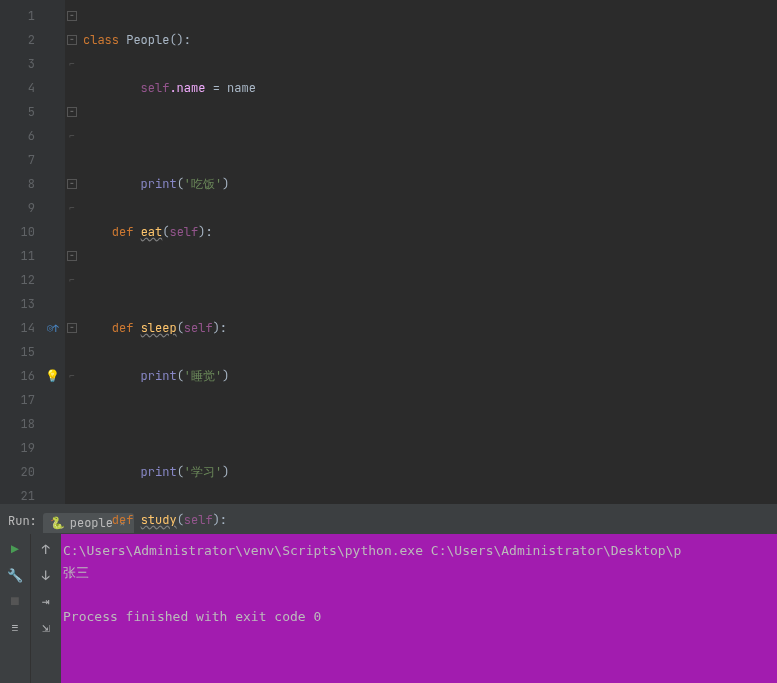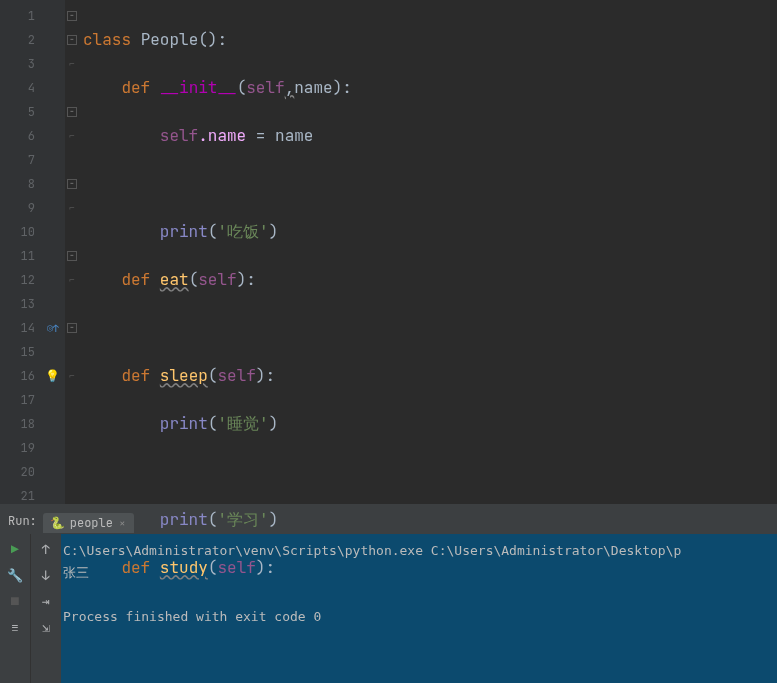--- a/index.html
+++ b/index.html
@@ -4,39 +4,39 @@
 <style>
 html,body{margin:0;padding:0;background:#2b2b2b;font-family:'JetBrains Mono','Consolas','Menlo',monospace;font-size:13px;color:#a9b7c6;width:777px;height:683px;overflow:hidden}
 .editor-pane{display:flex;height:504px;background:#2b2b2b}
 .gutter{width:35px;background:#313335;color:#606366;text-align:right;padding:4px 6px 0 0;font-size:12px;line-height:24px;user-select:none}
 .gutter div{height:24px}
 .icons-col{width:24px;background:#313335;padding-top:4px}
 .icons-col div{height:24px;display:flex;align-items:center;justify-content:center}
 .fold-col{width:14px;background:#2b2b2b;border-left:0;padding-top:4px}
 .fold-col div{height:24px;display:flex;align-items:center;justify-content:center;color:#606366;font-size:10px}
 .fold-mark{border:1px solid #555;width:8px;height:8px;line-height:6px;font-size:9px;text-align:center;color:#888}
-.code{flex:1;padding:4px 0 0 4px;line-height:24px;white-space:pre;font-size:16px;position:relative}
+.code{flex:1;padding:4px 0 0 4px;line-height:24px;white-space:pre;font-size:12px;position:relative}
 .code .line{height:24px}
 .kw{color:#cc7832}
 .fnu{color:#ffc66d;text-decoration:underline wavy #808080}
 .self{color:#94558d}
 .str{color:#6a8759}
 .id{color:#a9b7c6}
 .punc{color:#a9b7c6}
 .builtin{color:#8888c6}
 .magic{color:#b200b2}
 .attr{color:#f0abfc}
 .cls{color:#a9b7c6}
 .op{color:#a9b7c6}
 .waveu{text-decoration:underline wavy #808080}
 .bulb{color:#ffc66d;font-size:12px}
 .override{color:#4a88c7;font-size:10px}
 
 .divider{height:3px;background:#3c3f41;width:100%}
-.run-tool{height:176px;background:#0c4a6e;display:flex;flex-direction:column}
+.run-tool{height:176px;background:#a21caf;display:flex;flex-direction:column}
 .run-header{height:27px;background:#3c3f41;display:flex;align-items:center;padding:0 8px;color:#bbb;font-size:12px}
 .run-header .label{margin-right:6px}
 .run-tab{display:flex;align-items:center;background:#4e5254;padding:2px 8px;border-radius:3px 3px 0 0;margin-top:4px}
 .run-tab .py-icon{color:#74a057;font-size:12px;margin-right:4px}
 .run-tab .tabx{margin-left:6px;color:#888;font-size:11px}
 .run-body{flex:1;display:flex}
 .run-left{width:30px;background:#3c3f41;display:flex;flex-direction:column;align-items:center;padding-top:6px;gap:8px}
 .run-left2{width:30px;background:#3c3f41;display:flex;flex-direction:column;align-items:center;padding-top:6px;gap:8px;border-left:1px solid #323232}
 .tbtn{width:18px;height:18px;display:flex;align-items:center;justify-content:center;color:#afb1b3;font-size:13px}
 .play{color:#499c54}
@@ -138,21 +138,20 @@
         <span class="fold-line">⌐</span>
       </div>
     <div></div>
       <div></div>
       <div></div>
       <div></div>
       <div></div>
   </div>
   <div class="code">
 <div class="line"><span class="kw">class</span> <span class="cls">People</span><span class="punc">():</span></div>
-<div class="line">    <span class="kw">def</span> <span class="magic">__init__</span><span class="punc">(</span><span class="self">self</span><span class="waveu">,</span><span class="id">name</span><span class="punc">):</span></div>
 <div class="line">        <span class="self">self</span><span class="attr">.name</span><span class="op"> = </span><span class="id">name</span></div>
 <div class="line"></div>
 <div class="line">        <span class="builtin">print</span><span class="punc">(</span><span class="str">'吃饭'</span><span class="punc">)</span></div>
 <div class="line">    <span class="kw">def</span> <span class="fnu">eat</span><span class="punc">(</span><span class="self">self</span><span class="punc">):</span></div>
 <div class="line"></div>
 <div class="line">    <span class="kw">def</span> <span class="fnu">sleep</span><span class="punc">(</span><span class="self">self</span><span class="punc">):</span></div>
 <div class="line">        <span class="builtin">print</span><span class="punc">(</span><span class="str">'睡觉'</span><span class="punc">)</span></div>
 <div class="line"></div>
 <div class="line">        <span class="builtin">print</span><span class="punc">(</span><span class="str">'学习'</span><span class="punc">)</span></div>
 <div class="line">    <span class="kw">def</span> <span class="fnu">study</span><span class="punc">(</span><span class="self">self</span><span class="punc">):</span></div>

